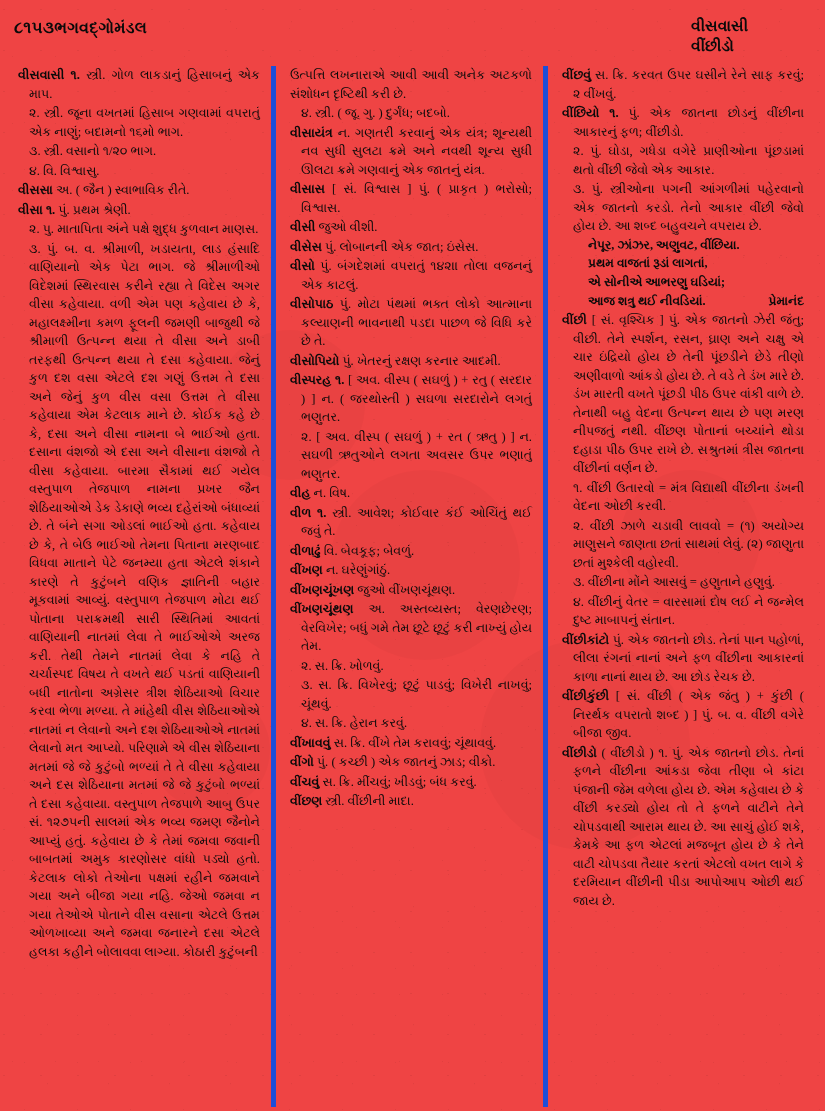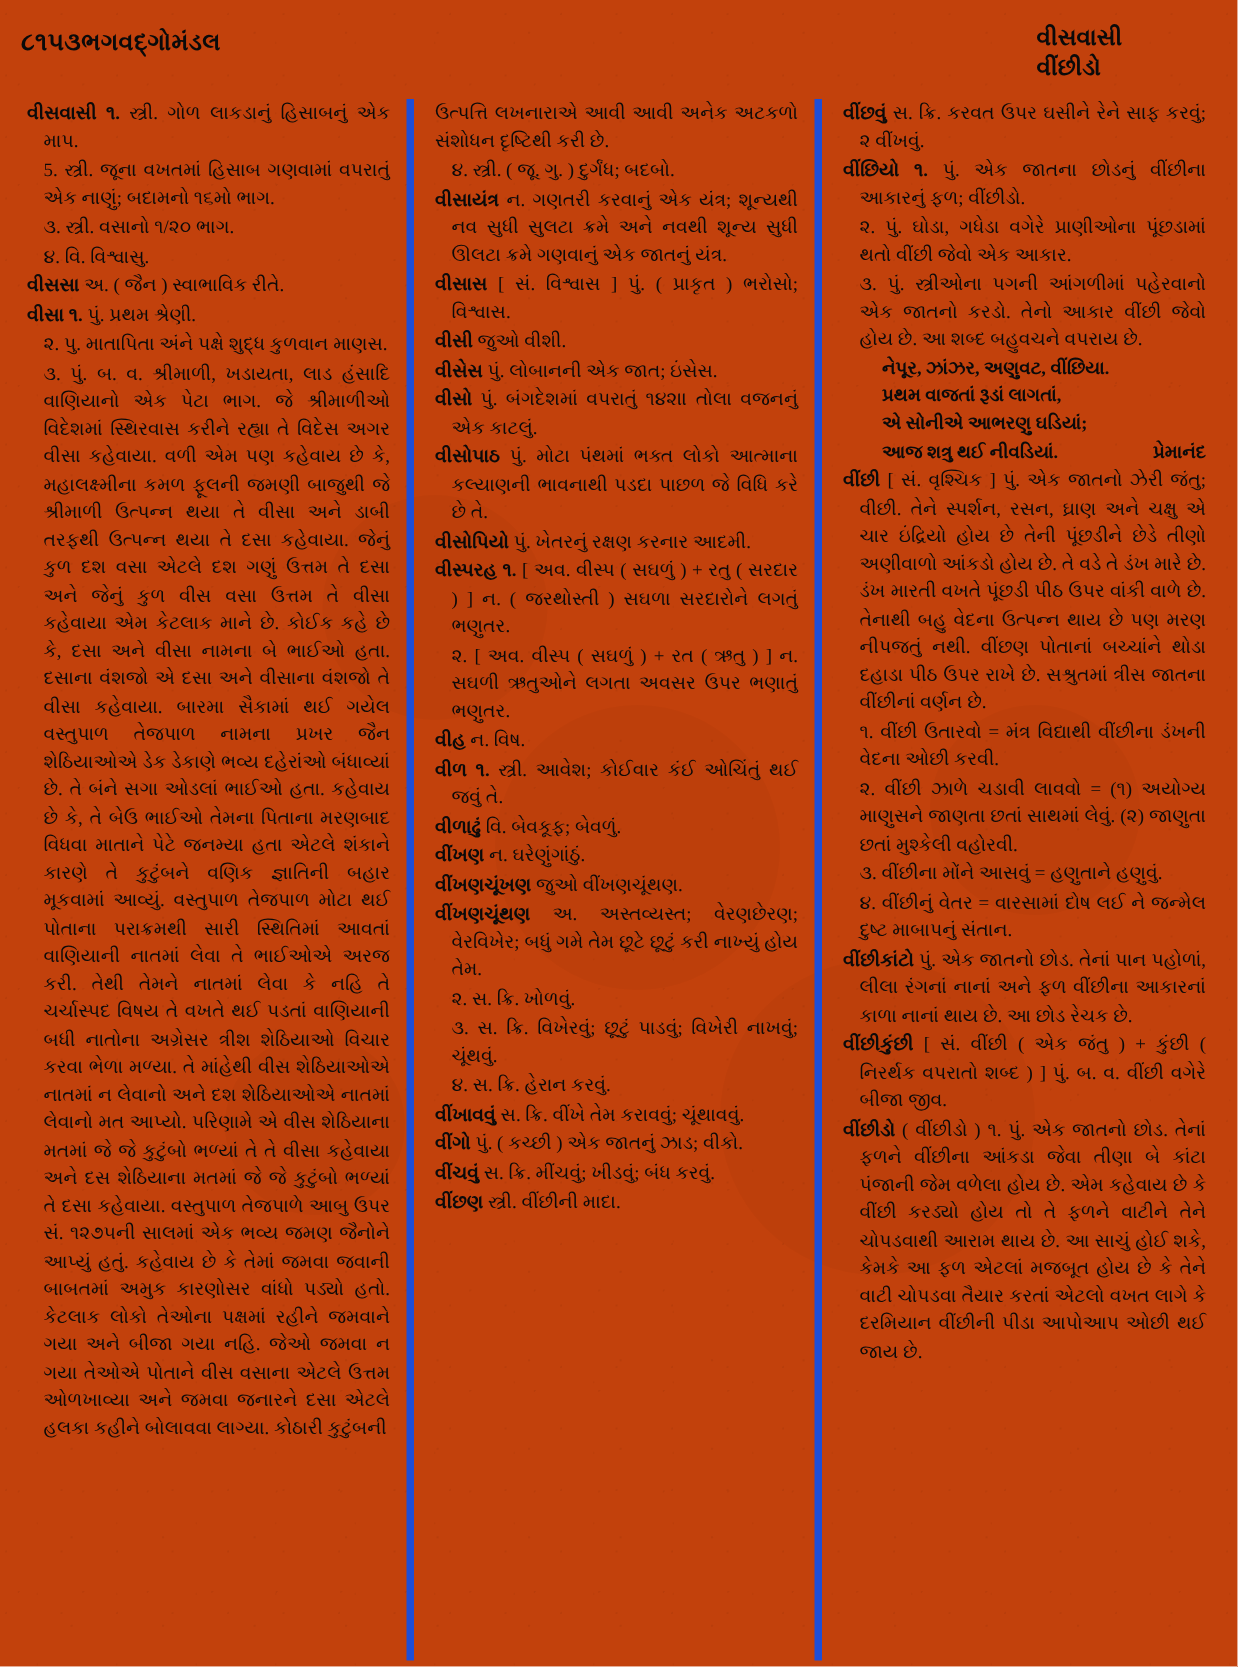--- a/index.html
+++ b/index.html
@@ -14,21 +14,21 @@
     overflow: hidden;
     font-family: "Liberation Serif", "DejaVu Serif", serif;
     color: #0a0a0a;
     position: relative;
   }
 
   
   .page {
     position: absolute;
     inset: 0;
-    background: #c2410c;
+    background: #ef4444;
     overflow: hidden;
   }
 
   
   .watermark {
     position: absolute;
     border-radius: 50%;
     background: rgba(0,0,0,0.022);
     pointer-events: none;
   }
@@ -165,21 +165,21 @@
     <div class="book-title">ભગવદ્ગોમંડલ</div>
     <div class="guide-words">
       <div>વીસવાસી</div>
       <div>વીંછીડો</div>
     </div>
   </div>
 
   <div class="columns">
     <div class="col" id="col-1">
         <p class="entry hang"><span class="headword">વીસવાસી ૧.</span><span> સ્ત્રી. ગોળ લાકડાનું હિસાબનું એક માપ.</span></p>
-        <p class="entry sense"><span>5. સ્ત્રી. જૂના વખતમાં હિસાબ ગણવામાં વપરાતું એક નાણું; બદામનો ૧૬મો ભાગ.</span></p>
+        <p class="entry sense"><span>૨. સ્ત્રી. જૂના વખતમાં હિસાબ ગણવામાં વપરાતું એક નાણું; બદામનો ૧૬મો ભાગ.</span></p>
         <p class="entry sense"><span>૩. સ્ત્રી. વસાનો ૧/૨૦ ભાગ.</span></p>
         <p class="entry sense"><span>૪. વિ. વિશ્વાસુ.</span></p>
         <p class="entry hang"><span class="headword">વીસસા</span><span> અ. ( જૈન ) સ્વાભાવિક રીતે.</span></p>
         <p class="entry hang"><span class="headword">વીસા ૧.</span><span> પું. પ્રથમ શ્રેણી.</span></p>
         <p class="entry sense"><span>૨. પુ. માતાપિતા અંને પક્ષે શુદ્ધ કુળવાન માણસ.</span></p>
         <p class="entry sense"><span>૩. પું. બ. વ. શ્રીમાળી, ખડાયતા, લાડ હંસાદિ વાણિયાનો એક પેટા ભાગ. જે શ્રીમાળીઓ વિદેશમાં સ્થિરવાસ કરીને રહ્યા તે વિદેસ અગર વીસા કહેવાયા. વળી એમ પણ કહેવાય છે કે, મહાલક્ષ્મીના કમળ ફૂલની જમણી બાજુથી જે શ્રીમાળી ઉત્પન્ન થયા તે વીસા અને ડાબી તરફથી ઉત્પન્ન થયા તે દસા કહેવાયા. જેનું કુળ દશ વસા એટલે દશ ગણું ઉત્તમ તે દસા અને જેનું કુળ વીસ વસા ઉત્તમ તે વીસા કહેવાયા એમ કેટલાક માને છે. કોઈક કહે છે કે, દસા અને વીસા નામના બે ભાઈઓ હતા. દસાના વંશજો એ દસા અને વીસાના વંશજો તે વીસા કહેવાયા. બારમા સૈકામાં થઈ ગયેલ વસ્તુપાળ તેજપાળ નામના પ્રખર જૈન શેઠિયાઓએ ડેક ડેકાણે ભવ્ય દહેરાંઓ બંધાવ્યાં છે. તે બંને સગા ઓડલાં ભાઈઓ હતા. કહેવાય છે કે, તે બેઉ ભાઈઓ તેમના પિતાના મરણબાદ વિધવા માતાને પેટે જનમ્યા હતા એટલે શંકાને કારણે તે કુટુંબને વણિક જ્ઞાતિની બહાર મૂકવામાં આવ્યું. વસ્તુપાળ તેજપાળ મોટા થઈ પોતાના પરાક્રમથી સારી સ્થિતિમાં આવતાં વાણિયાની નાતમાં લેવા તે ભાઈઓએ અરજ કરી. તેથી તેમને નાતમાં લેવા કે નહિ તે ચર્ચાસ્પદ વિષય તે વખતે થઈ પડતાં વાણિયાની બધી નાતોના અગ્રેસર ત્રીશ શેઠિયાઓ વિચાર કરવા ભેળા મળ્યા. તે માંહેથી વીસ શેઠિયાઓએ નાતમાં ન લેવાનો અને દશ શેઠિયાઓએ નાતમાં લેવાનો મત આપ્યો. પરિણામે એ વીસ શેઠિયાના મતમાં જે જે કુટુંબો ભળ્યાં તે તે વીસા કહેવાયા અને દસ શેઠિયાના મતમાં જે જે કુટુંબો ભળ્યાં તે દસા કહેવાયા. વસ્તુપાળ તેજપાળે આબુ ઉપર સં. ૧૨૭૫ની સાલમાં એક ભવ્ય જમણ જૈનોને આપ્યું હતું. કહેવાય છે કે તેમાં જમવા જવાની બાબતમાં અમુક કારણોસર વાંધો પડ્યો હતો. કેટલાક લોકો તેઓના પક્ષમાં રહીને જમવાને ગયા અને બીજા ગયા નહિ. જેઓ જમવા ન ગયા તેઓએ પોતાને વીસ વસાના એટલે ઉત્તમ ઓળખાવ્યા અને જમવા જનારને દસા એટલે હલકા કહીને બોલાવવા લાગ્યા. કોઠારી કુટુંબની</span></p>
       </div>
     <div class="col" id="col-2">
         <p class="entry cont"><span>ઉત્પત્તિ લખનારાએ આવી આવી અનેક અટકળો સંશોધન દૃષ્ટિથી કરી છે.</span></p>
         <p class="entry sense"><span>૪. સ્ત્રી. ( જૂ. ગુ. ) દુર્ગંધ; બદબો.</span></p>

